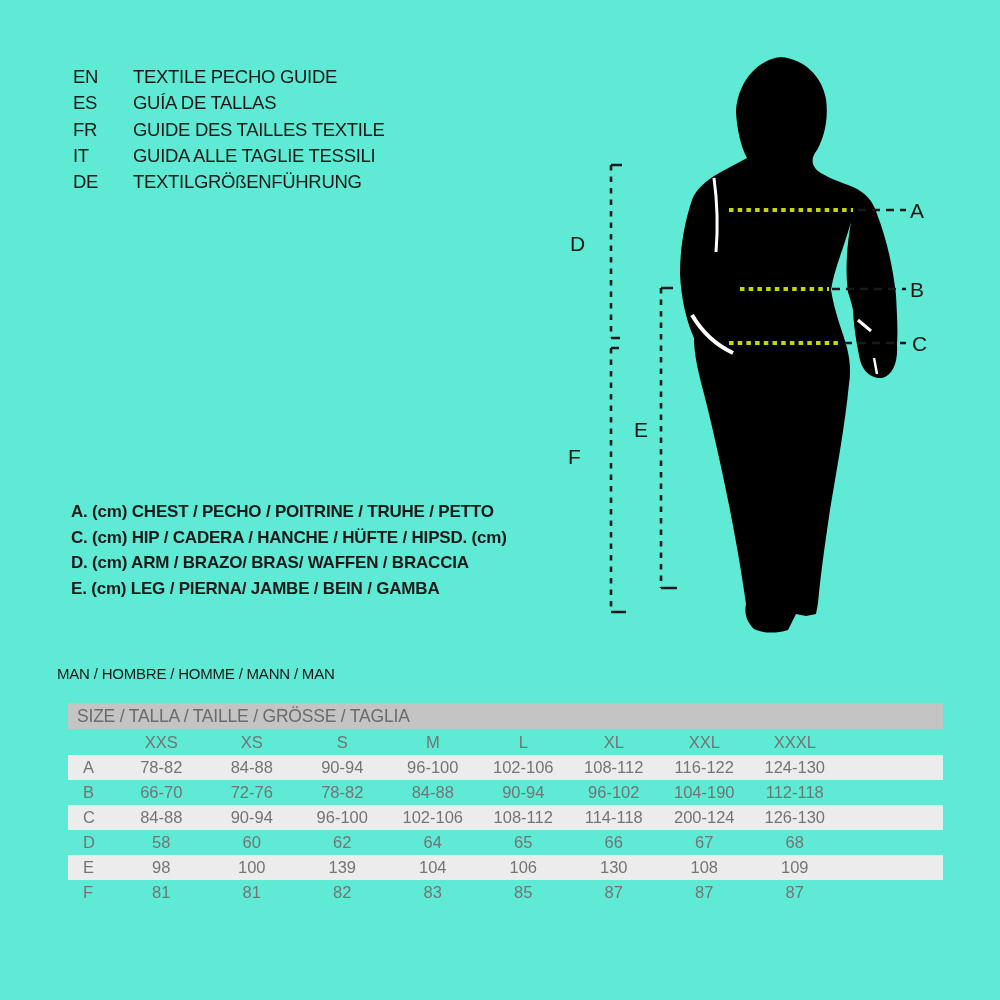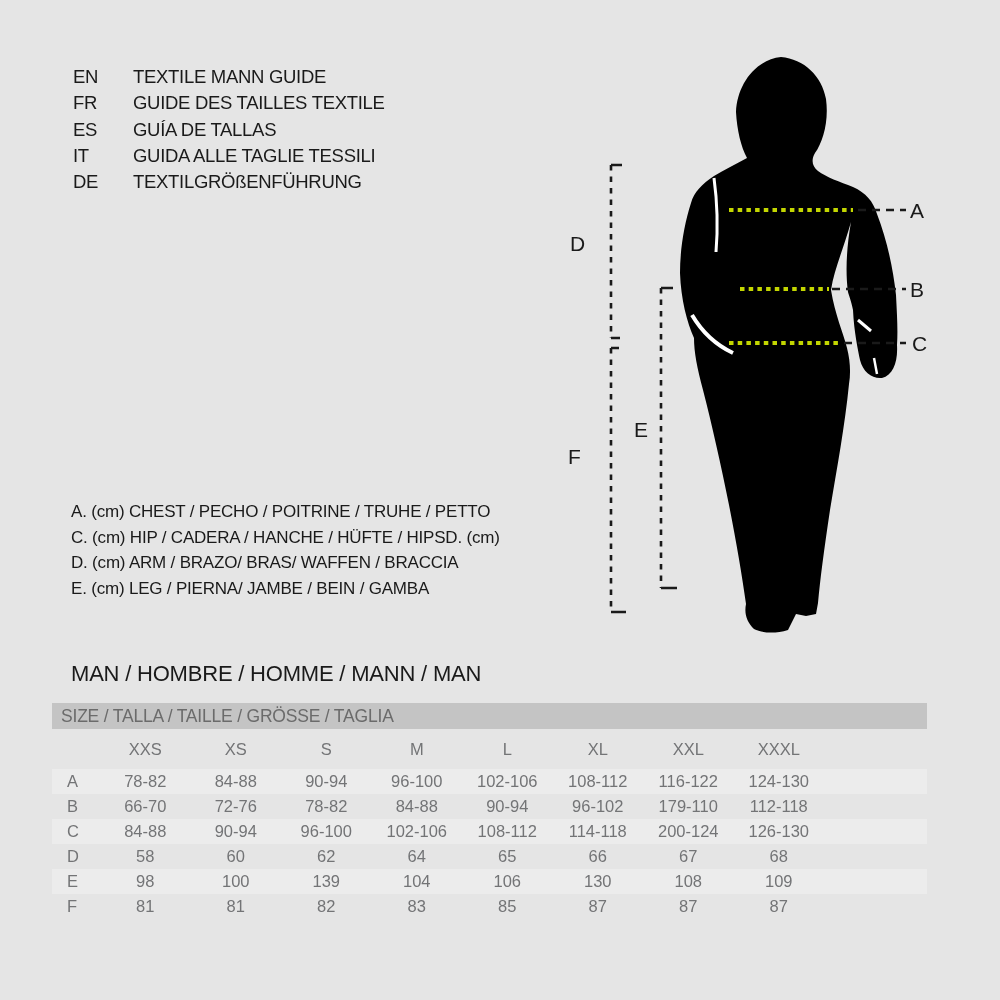--- a/index.html
+++ b/index.html
@@ -1,56 +1,56 @@
 <!DOCTYPE html>
 <html><head>
 <meta charset="utf-8">
 <style>
   html,body{margin:0;padding:0;background:#fff;}
   .page{
-    position:relative;width:1000px;height:1000px;background:#e5e5e5;
+    position:relative;width:1000px;height:1000px;background:#5eead4;
     font-family:"Liberation Sans", sans-serif;color:#1a1a1a;overflow:hidden;
   }
   
   .lang-block{position:absolute;left:73px;top:64px;font-size:18.5px;letter-spacing:-0.3px;}
   .lang-row{display:flex;height:26.3px;line-height:26.3px;}
   .lang-code{width:60px;}
   
   .diagram{position:absolute;left:0;top:0;width:1000px;height:1000px;}
   
-  .legend-block{position:absolute;left:71px;top:499px;font-size:17px;letter-spacing:-0.2px;}
+  .legend-block{position:absolute;left:71px;top:499px;font-size:17px;letter-spacing:-0.2px;font-weight:bold;}
   .legend-line{height:25.7px;line-height:25.7px;white-space:nowrap;}
-  .category-line{position:absolute;left:71px;top:661px;font-size:22px;letter-spacing:-0.2px;height:26px;line-height:26px;}
-  
-  .size-table{position:absolute;left:52px;top:703px;width:875px;color:#737476;}
+  .category-line{position:absolute;left:57px;top:661px;font-size:15px;letter-spacing:-0.2px;height:26px;line-height:26px;}
+  
+  .size-table{position:absolute;left:68px;top:703px;width:875px;color:#737476;}
   .st-title{background:#c4c4c4;color:#6b6b6b;height:26px;line-height:26px;padding-left:9px;font-size:17.5px;letter-spacing:-0.2px;}
   .st-row{display:flex;height:25px;line-height:25px;font-size:16.5px;}
-  .st-row.head{height:40px;line-height:26px;align-items:center;}
+  .st-row.head{height:26px;line-height:26px;align-items:center;}
   .st-row.alt{background:#ececec;}
   .st-label{width:48px;padding-left:15px;box-sizing:border-box;}
   .st-cell{width:90.5px;text-align:center;}
   .diagram text{font-family:"Liberation Sans", sans-serif;font-size:21px;fill:#1a1a1a;}
 </style>
 </head>
 <body>
 
 <div class="page">
 
   <div class="lang-block">
     <div class="lang-row">
       <span class="lang-code">EN</span>
-      <span class="lang-label">TEXTILE MANN GUIDE</span>
+      <span class="lang-label">TEXTILE PECHO GUIDE</span>
+    </div>
+    <div class="lang-row">
+      <span class="lang-code">ES</span>
+      <span class="lang-label">GUÍA DE TALLAS</span>
     </div>
     <div class="lang-row">
       <span class="lang-code">FR</span>
       <span class="lang-label">GUIDE DES TAILLES TEXTILE</span>
-    </div>
-    <div class="lang-row">
-      <span class="lang-code">ES</span>
-      <span class="lang-label">GUÍA DE TALLAS</span>
     </div>
     <div class="lang-row">
       <span class="lang-code">IT</span>
       <span class="lang-label">GUIDA ALLE TAGLIE TESSILI</span>
     </div>
     <div class="lang-row">
       <span class="lang-code">DE</span>
       <span class="lang-label">TEXTILGRÖßENFÜHRUNG</span>
     </div>
   </div>
@@ -155,21 +155,21 @@
     </div>
 
     <div class="st-row">
       <span class="st-label">B</span>
       <span class="st-cell">66-70</span>
       <span class="st-cell">72-76</span>
       <span class="st-cell">78-82</span>
       <span class="st-cell">84-88</span>
       <span class="st-cell">90-94</span>
       <span class="st-cell">96-102</span>
-      <span class="st-cell">179-110</span>
+      <span class="st-cell">104-190</span>
       <span class="st-cell">112-118</span>
     </div>
 
     <div class="st-row alt">
       <span class="st-label">C</span>
       <span class="st-cell">84-88</span>
       <span class="st-cell">90-94</span>
       <span class="st-cell">96-100</span>
       <span class="st-cell">102-106</span>
       <span class="st-cell">108-112</span>

